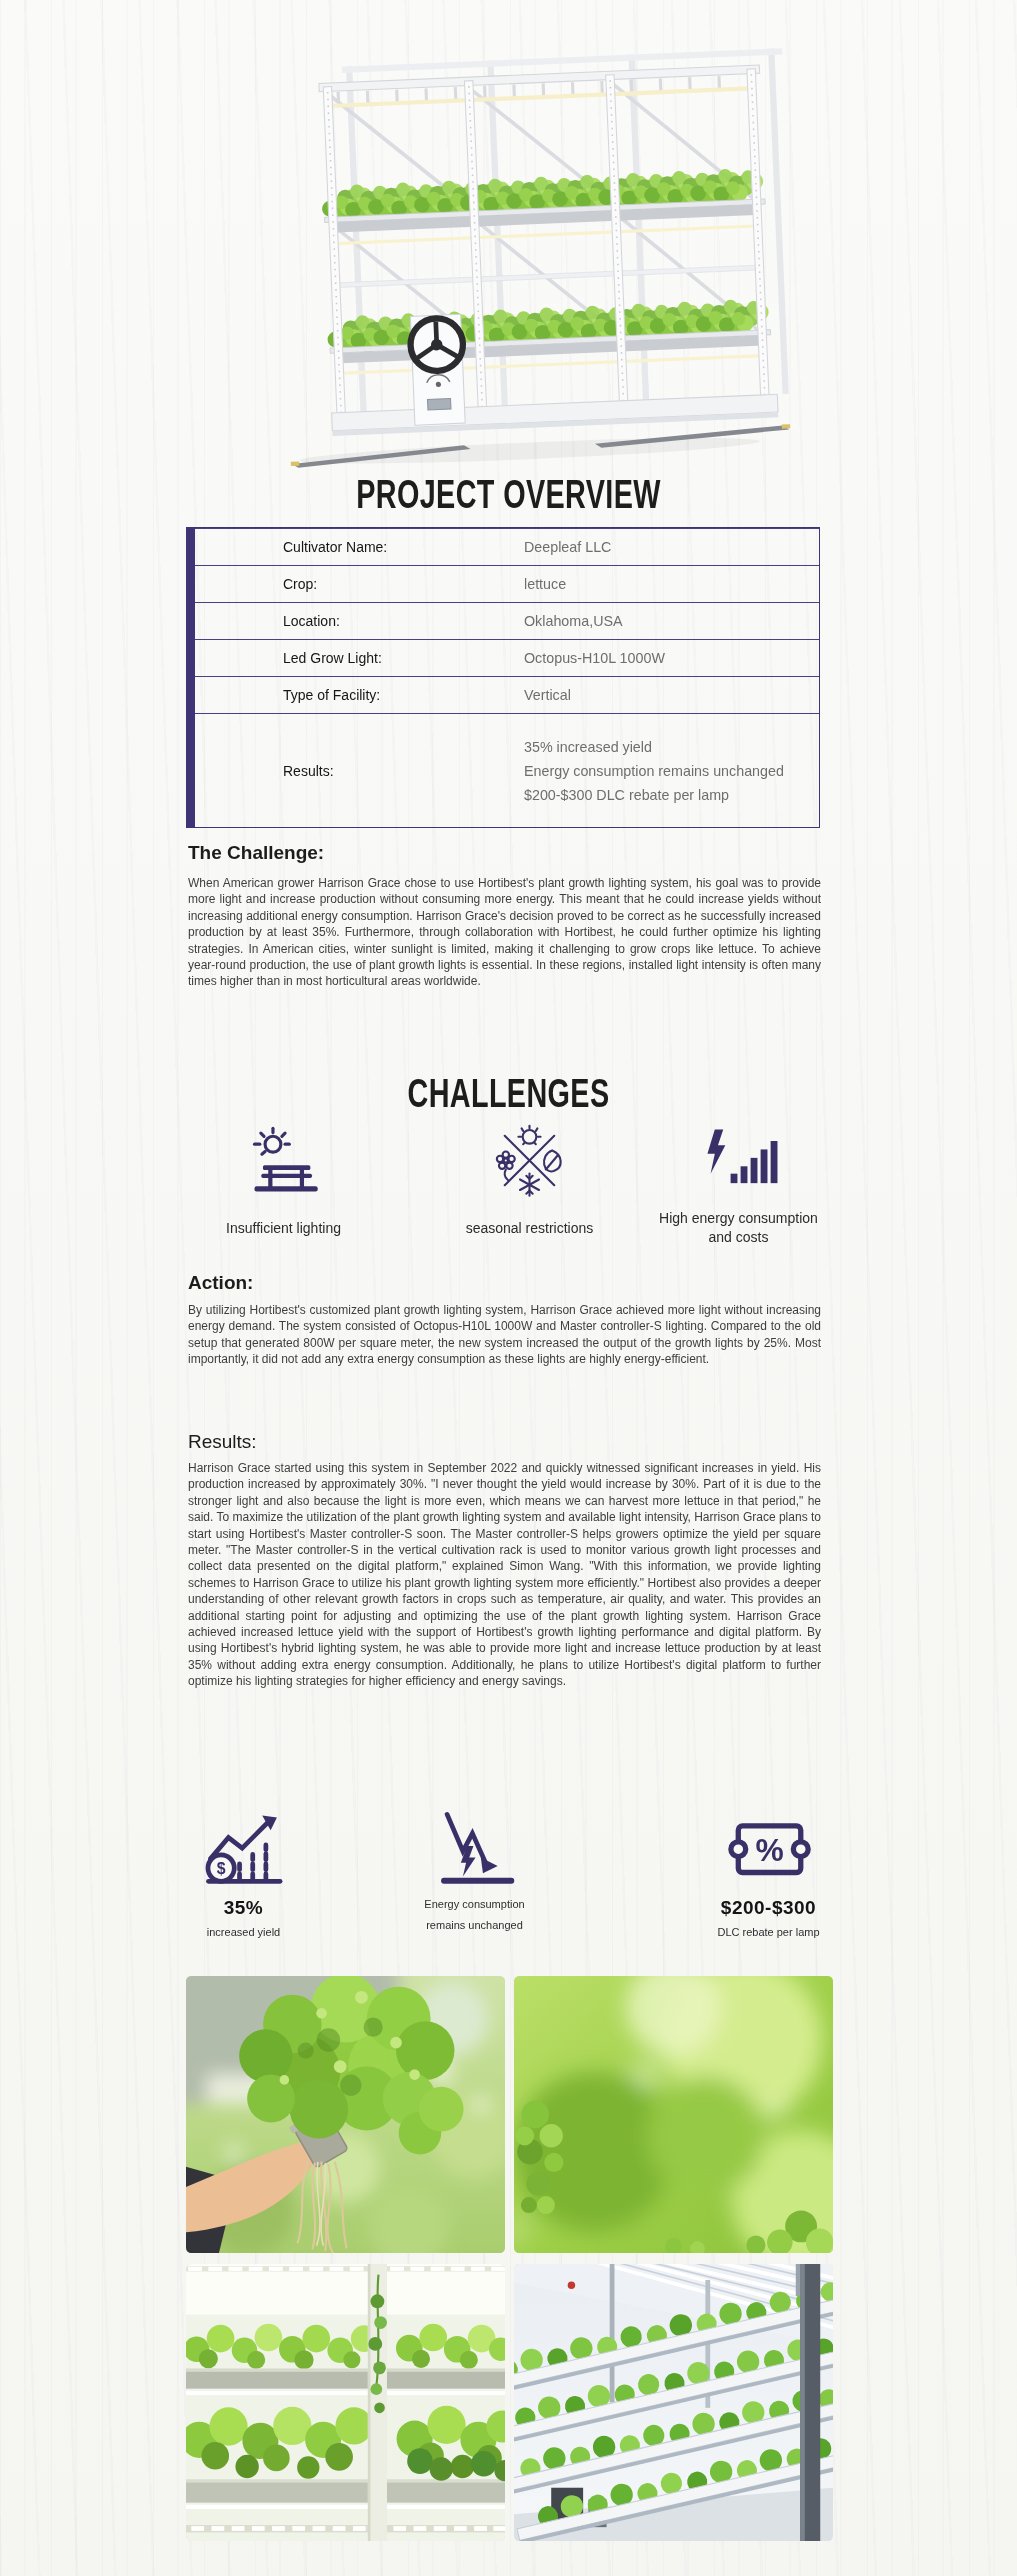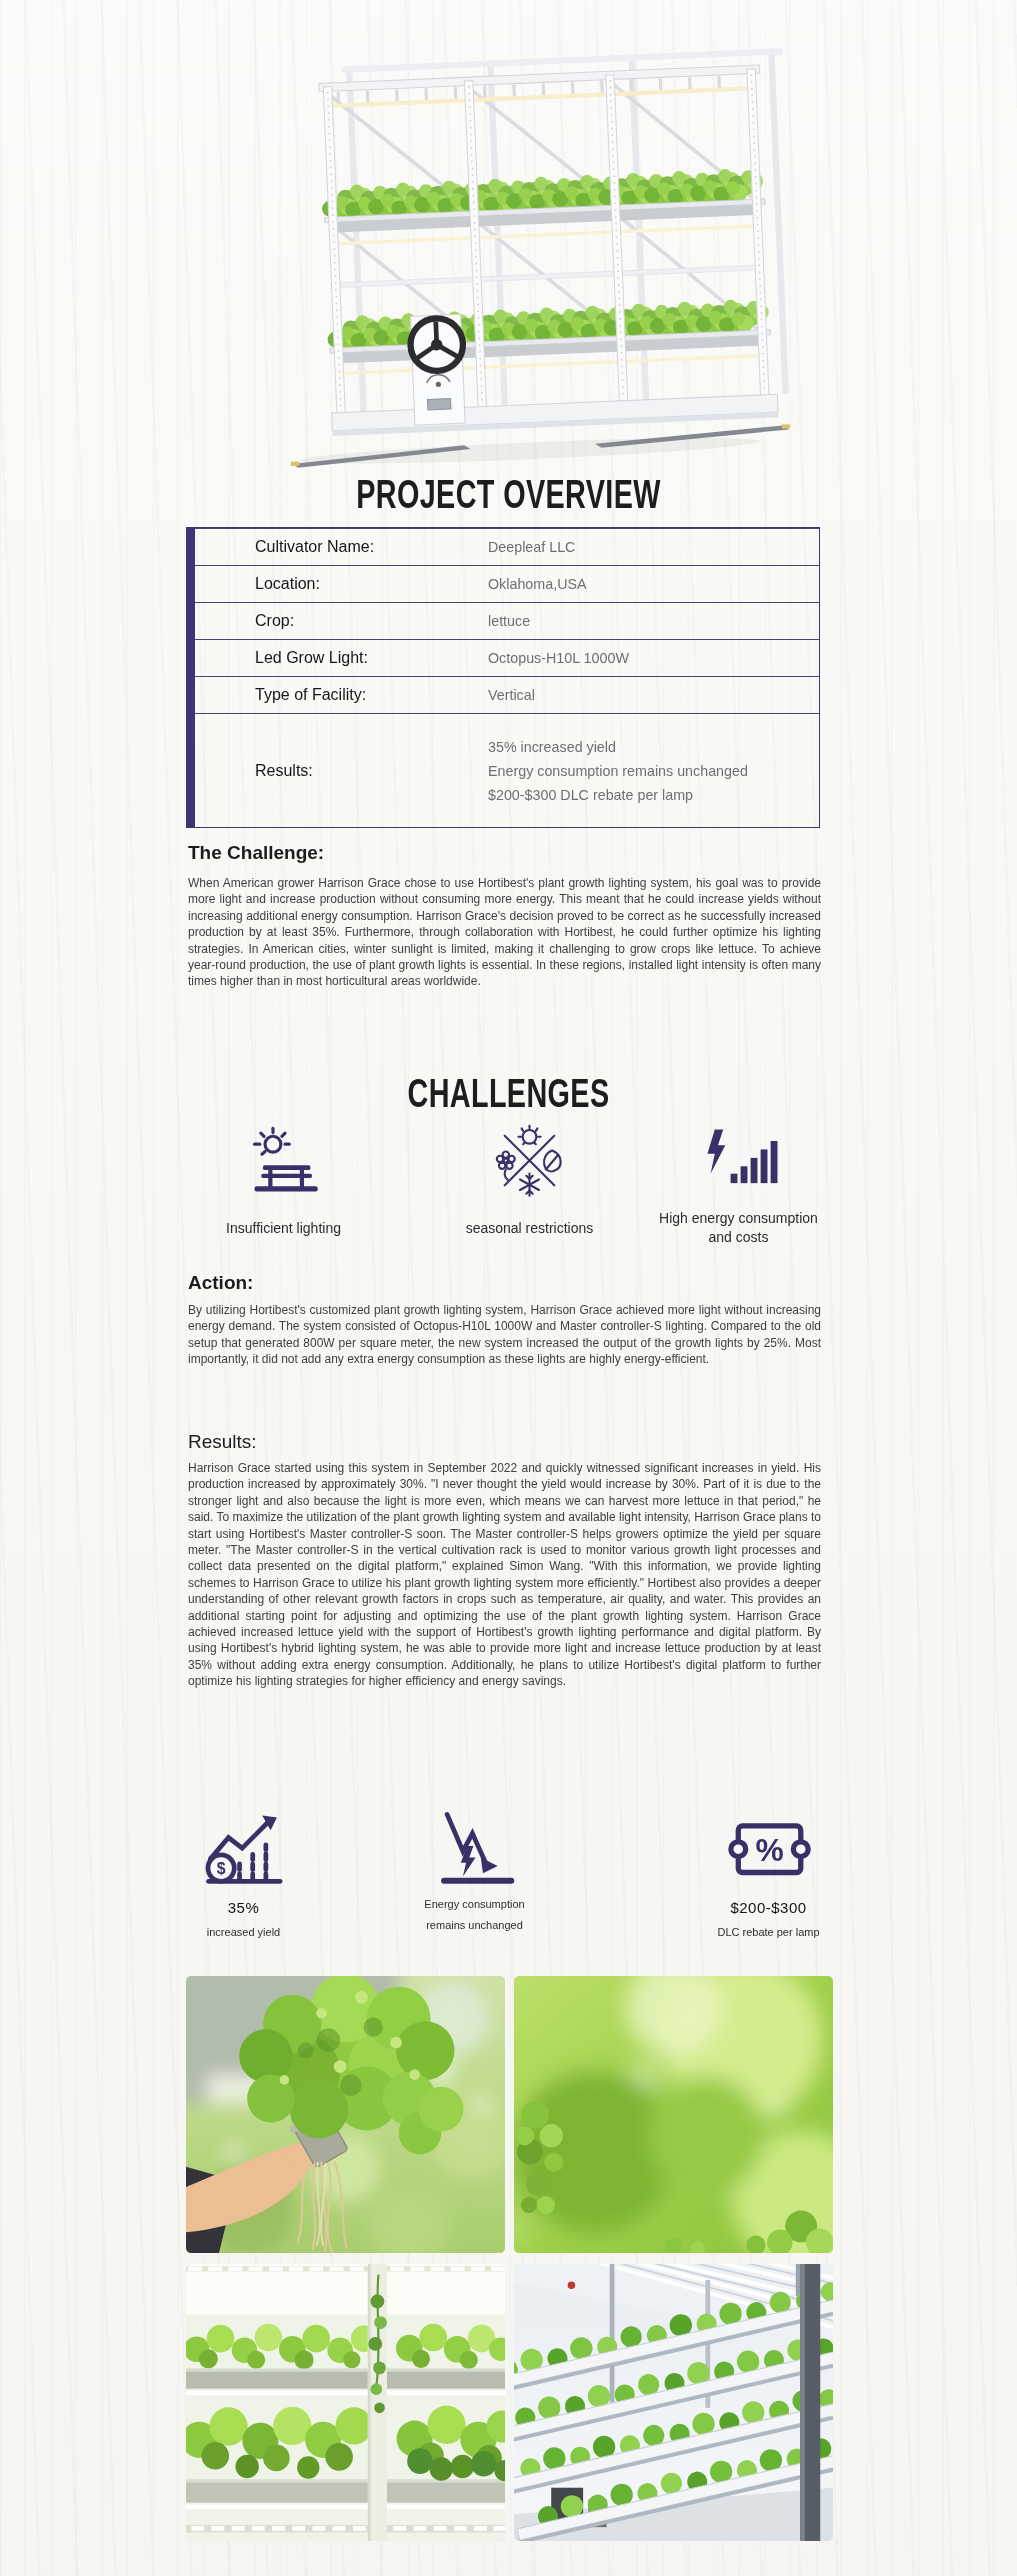--- a/index.html
+++ b/index.html
@@ -14,30 +14,30 @@
   .big-title{left:0;width:1017px;text-align:center;font-size:40px;font-weight:700;color:#1d1d1d;
     letter-spacing:0.5px;transform:scaleX(0.72);white-space:nowrap;}
   .h3{font-size:19px;font-weight:400;color:#1c1c1c;}
   .body-text{width:633px;font-size:12px;line-height:16.4px;color:#3e3e3e;text-align:justify;}
   
   .ov-table{left:186px;top:527px;width:634px;border:1.1px solid #3f3475;box-sizing:border-box;}
   .ov-bar{position:absolute;left:0;top:0;bottom:0;width:8px;background:#3f3475;}
   .ov-row{display:flex;align-items:center;min-height:36px;border-top:1.1px solid #4a3f85;}
   .ov-row:first-child{border-top:none;}
   .ov-row.results{min-height:113px;}
-  .ov-label{box-sizing:border-box;width:301px;padding-left:68px;font-size:16px;color:#161616;}
+  .ov-label{box-sizing:border-box;width:337px;padding-left:96px;font-size:14px;color:#161616;}
   .ov-value{font-size:14.3px;color:#6e6e6e;}
   .ov-lines div{font-size:14.3px;color:#6e6e6e;line-height:24px;}
   
   .col{display:flex;justify-content:center;align-items:flex-end;}
   .ch-label{display:flex;justify-content:center;align-items:center;text-align:center;
     font-size:14px;color:#2b2b2b;line-height:19px;}
   .ch-label span{max-width:162px;display:inline-block;}
   .stat-txt{text-align:center;}
-  .stat-value{font-size:15px;font-weight:400;color:#141414;line-height:27.6px;letter-spacing:0.5px;}
+  .stat-value{font-size:19px;font-weight:700;color:#141414;line-height:27.6px;letter-spacing:0.5px;}
   .stat-label{font-size:11px;color:#2e2e2e;line-height:21px;}
   
   .ph{position:absolute;width:319px;height:277px;border-radius:5.3px;overflow:hidden;background:#cde3a4;}
   .ph svg{display:block;width:100%;height:100%;}
   .hero-svg{display:block;width:100%;height:100%;}
   .icon-svg{display:block;}
 </style>
 </head>
 <body>
 
@@ -170,26 +170,26 @@
 
   <div class="abs big-title" style="top:472px;">PROJECT OVERVIEW</div>
 
   <div class="abs ov-table">
     <div class="ov-bar"></div>
     <div class="ov-row">
       <div class="ov-label">Cultivator Name:</div>
       <div class="ov-value">Deepleaf LLC</div>
     </div>
     <div class="ov-row">
+      <div class="ov-label">Crop:</div>
+      <div class="ov-value">lettuce</div>
+    </div>
+    <div class="ov-row">
       <div class="ov-label">Location:</div>
       <div class="ov-value">Oklahoma,USA</div>
-    </div>
-    <div class="ov-row">
-      <div class="ov-label">Crop:</div>
-      <div class="ov-value">lettuce</div>
     </div>
     <div class="ov-row">
       <div class="ov-label">Led Grow Light:</div>
       <div class="ov-value">Octopus-H10L 1000W</div>
     </div>
     <div class="ov-row">
       <div class="ov-label">Type of Facility:</div>
       <div class="ov-value">Vertical</div>
     </div>
     <div class="ov-row results">

